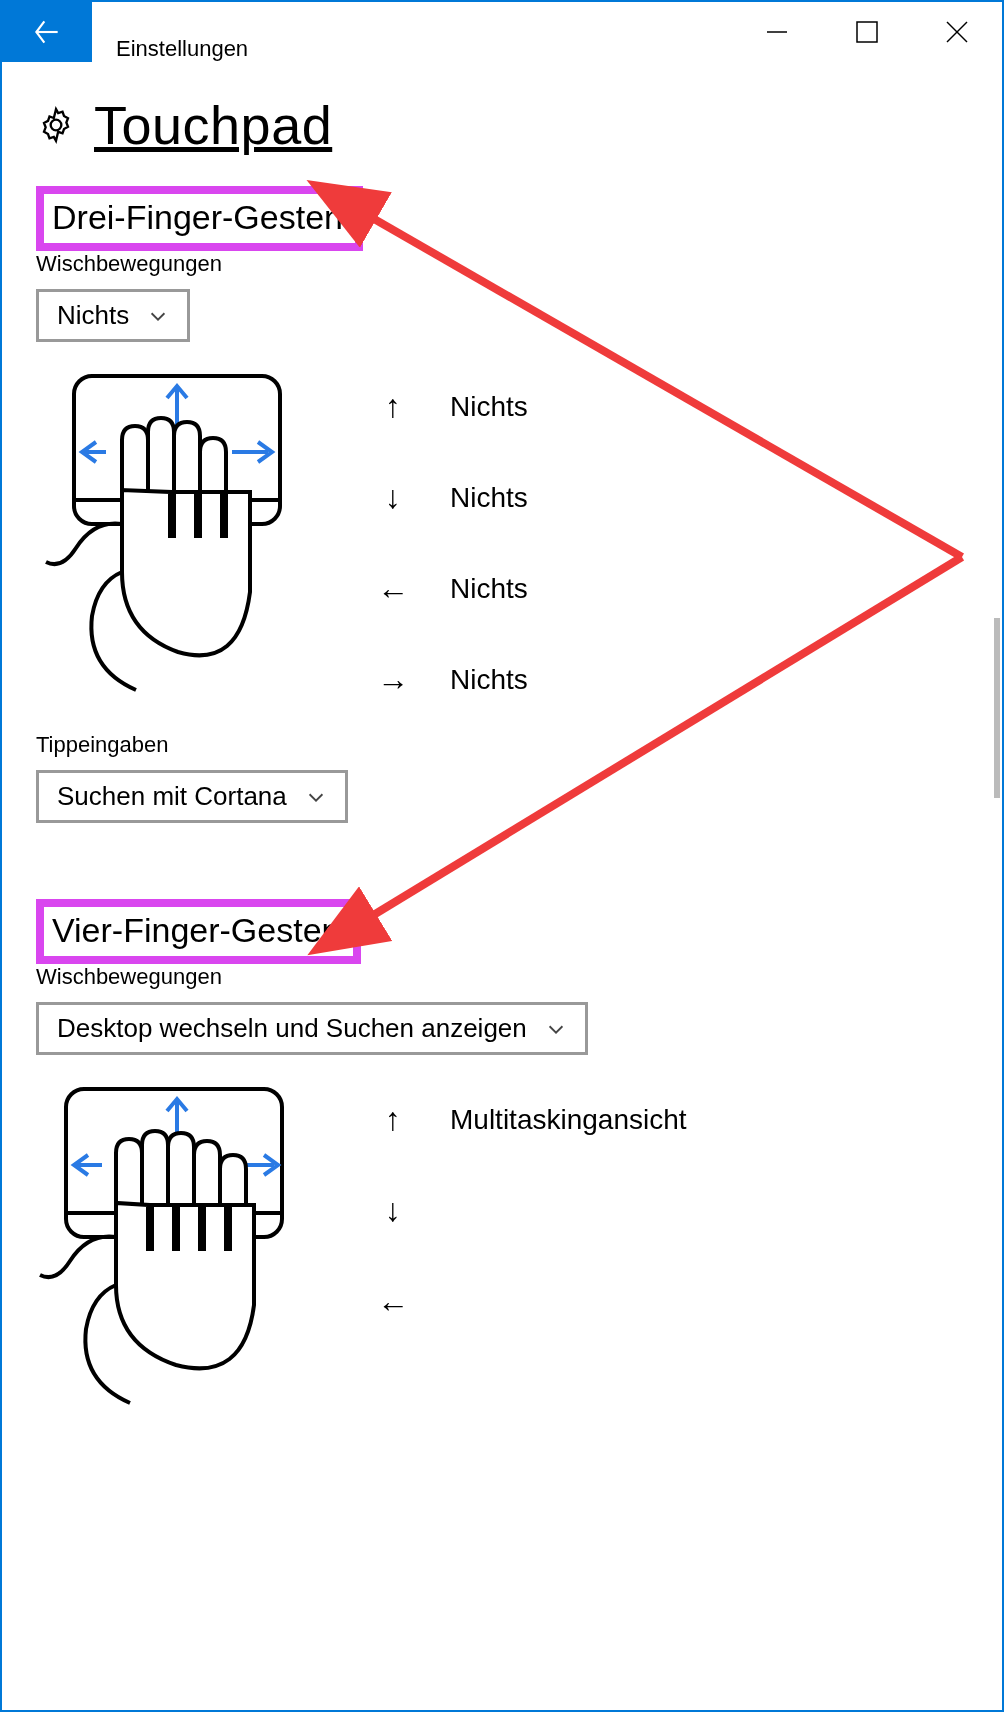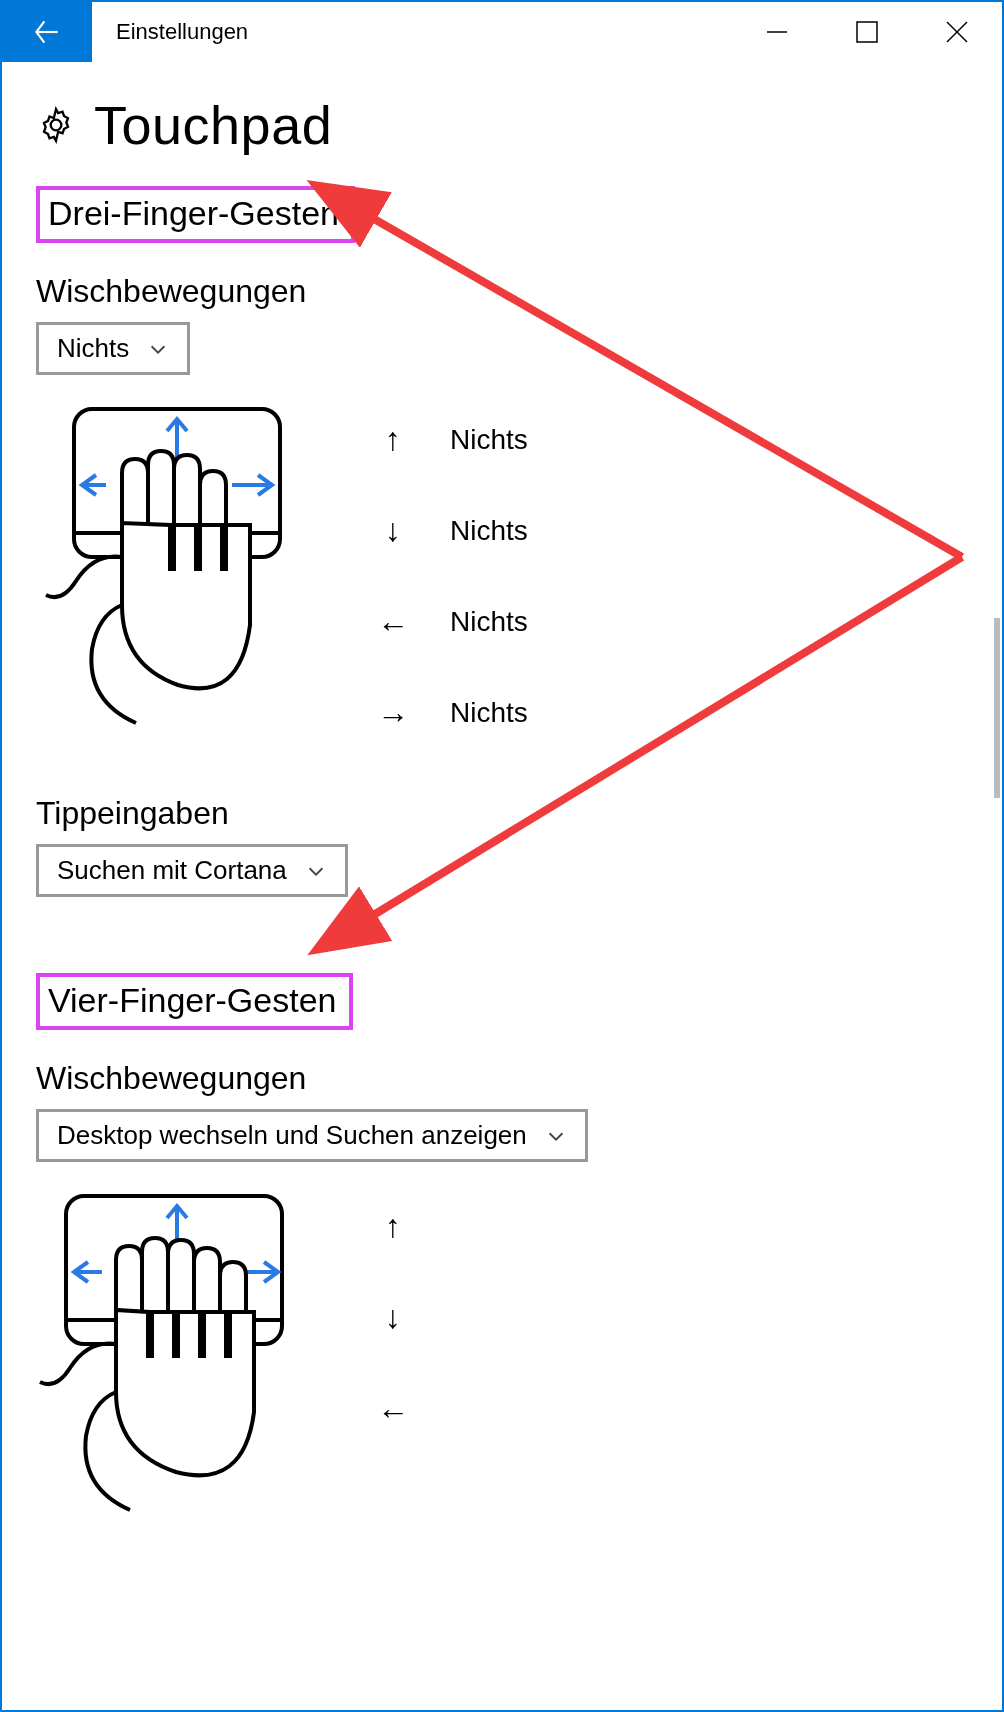--- a/index.html
+++ b/index.html
@@ -11,21 +11,21 @@
     width: 1004px;
     height: 1712px;
     border: 2px solid #0078d7;
     position: relative;
     overflow: hidden;
   }
   
   .titlebar {
     height: 60px;
     display: flex;
-    align-items: center;
+    align-items: flex-end;
     position: relative;
   }
   .back-btn {
     width: 90px;
     height: 60px;
     background: #0078d7;
     display: flex;
     align-items: center;
     justify-content: center;
     color: #fff;
@@ -56,42 +56,42 @@
   
   .content {
     padding: 18px 34px 0 34px;
   }
   .page-head {
     display: flex;
     align-items: center;
     gap: 18px;
     margin-top: 14px;
     margin-bottom: 10px;
+    text-decoration: underline;
   }
   .page-head h1 {
     font-weight: 400;
     font-size: 54px;
     margin: 0;
     letter-spacing: 0.5px;
   }
   .gear {
     width: 40px;
     height: 40px;
   }
   .section-title {
     display: inline-block;
     font-size: 34px;
     font-weight: 400;
-    border: 4px solid #d946ef;
+    border: 8px solid #d946ef;
     padding: 4px 12px 6px 8px;
     margin-top: 20px;
   }
   .sublabel {
-    font-size: 32px;
-    margin-top: 30px;
+    font-size: 22px;
     margin-bottom: 12px;
   }
   .dropdown {
     display: inline-flex;
     align-items: center;
     gap: 18px;
     border: 3px solid #999;
     padding: 8px 18px;
     font-size: 26px;
   }
@@ -268,20 +268,21 @@
         <path d="M158 118 v-48 q0-14 13-14 t13 14 v48"></path>
         <path d="M184 118 v-34 q0-14 13-14 t13 14 v34"></path>
         <path d="M80 118 v82 q0 60 60 80 q68 18 78 -60 v-100 h-24 v44 h-4 v-44 h-22 v44 h-4 v-44 h-22 v44 h-4 v-44 h-22 v44 h-4 v-44 z" fill="#fff"></path>
         <path d="M80 152 q-28 -4 -46 24 q-14 22 -30 14" fill="none"></path>
         <path d="M80 200 q-24 10 -30 44 q-6 52 44 74" fill="none"></path>
       </g>
     </svg>
     <div class="gesture-list">
       <div class="gesture-item">
           <span class="arrow-sym">↑</span>
+          <span>Multitaskingansicht</span>
         </div>
       <div class="gesture-item">
           <span class="arrow-sym">↓</span>
         </div>
       <div class="gesture-item">
           <span class="arrow-sym">←</span>
         </div>
     </div>
   </div>
 

